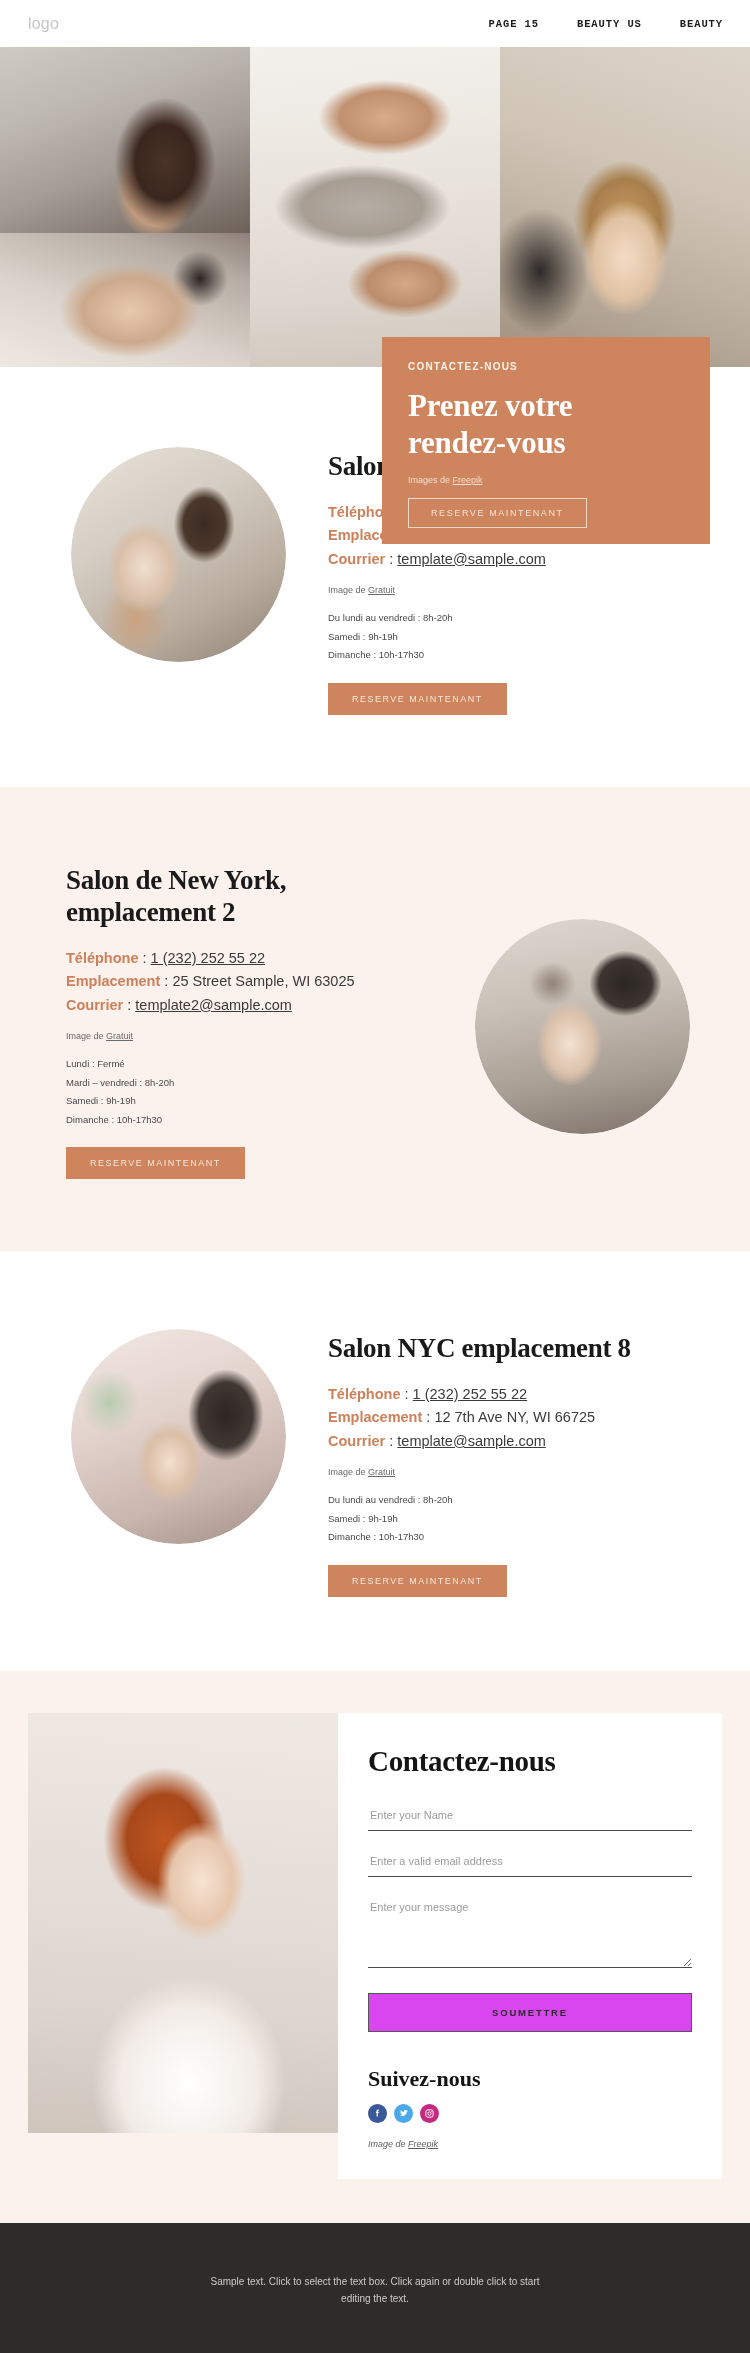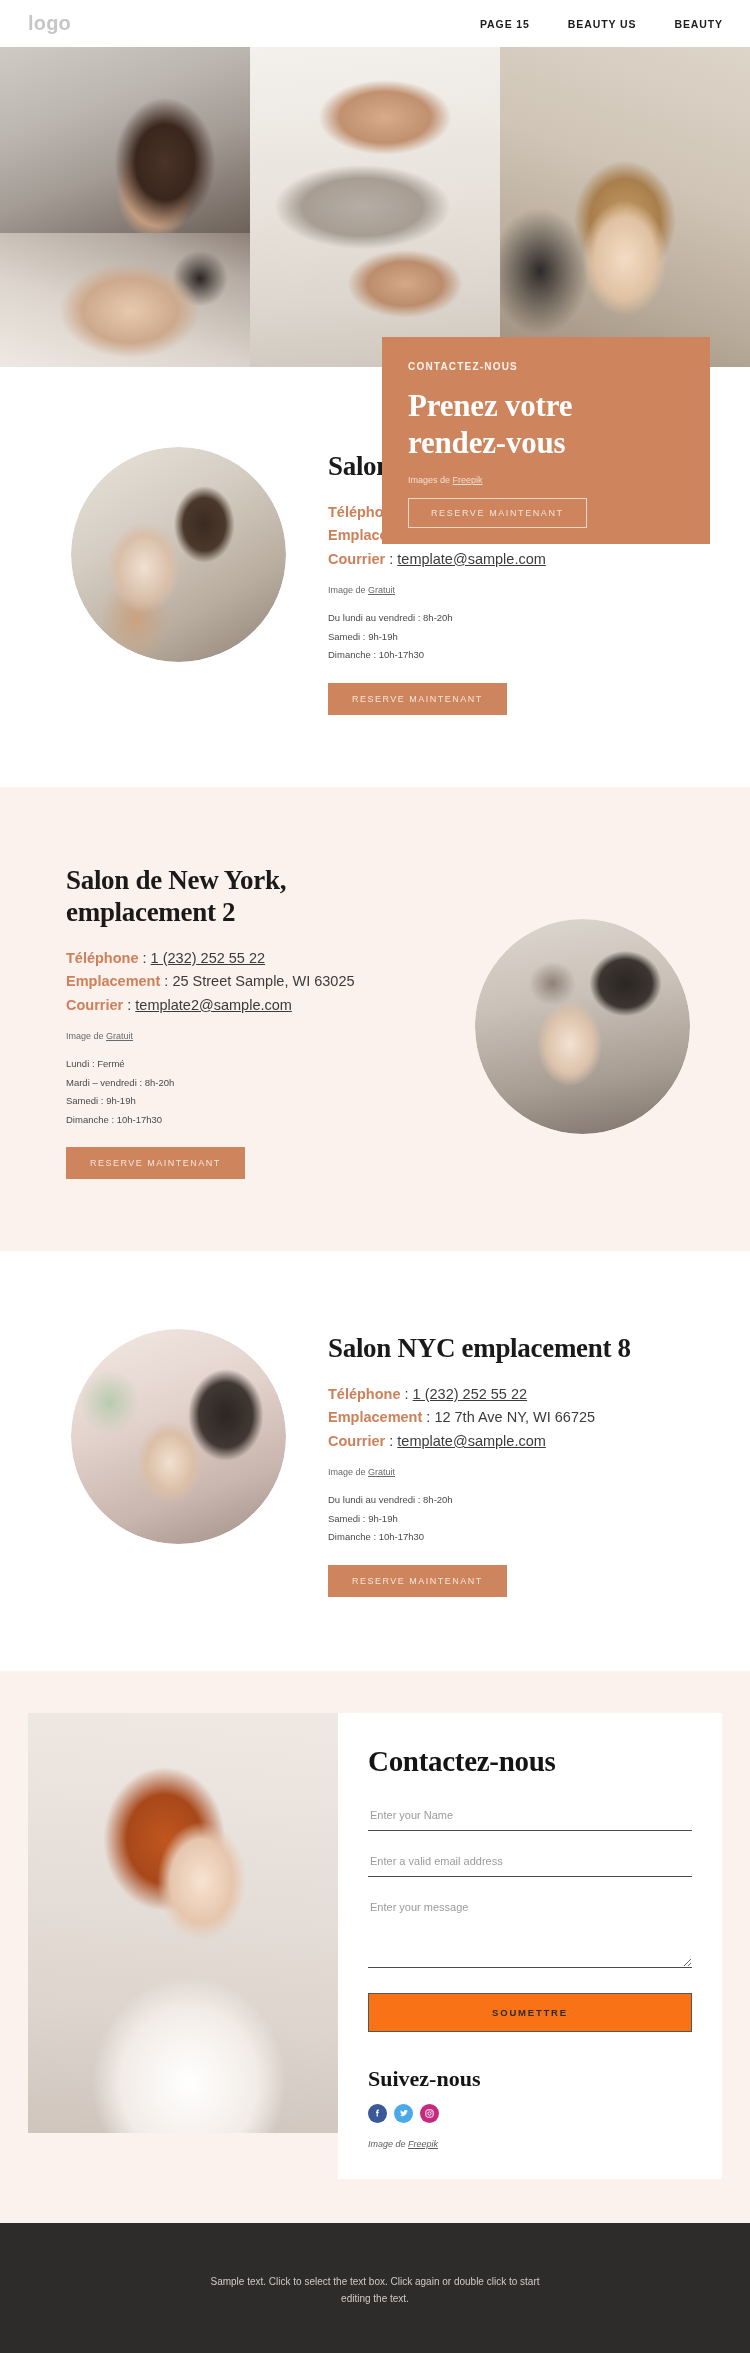--- a/index.html
+++ b/index.html
@@ -17,27 +17,27 @@
   
   .header {
     height:47px;
     background:#ffffff;
     display:flex;
     align-items:center;
     justify-content:space-between;
     padding:0 27px 0 28px;
   }
   .logo {
-    font-size:20px;
+    font-size:16px;
     color:#c6c6c6;
-    font-weight:700;
+    font-weight:400;
     letter-spacing:.2px;
     font-family:"Liberation Sans", sans-serif;
   }
-  .nav { display:flex; align-items:center; gap:38px; }
+  .nav { display:flex; align-items:center; gap:38px;font-family:Liberation Mono, monospace; }
   .nav-item {
     font-size:10.5px;
     font-weight:bold;
     letter-spacing:.9px;
     color:#1c1c1c;
     text-decoration:none;
     white-space:nowrap;
   }
 
   
@@ -261,21 +261,21 @@
     color:#3a3a3a;
     padding:7px 2px 9px 2px;
     margin-bottom:17px;
     outline:none;
     font-family:"Liberation Sans", sans-serif;
   }
   .field::placeholder { color:#9b9b9b; }
   textarea.field { height:74px; resize:vertical; }
   .submit-btn {
     width:100%;
-    background:#f97316;
+    background:#d946ef;
     border:1px solid #555555;
     color:#2b2b2b;
     font-size:9.5px;
     font-weight:bold;
     letter-spacing:1.8px;
     padding:13px 0;
     cursor:pointer;
     margin-top:4px;
     font-family:"Liberation Sans", sans-serif;
   }

